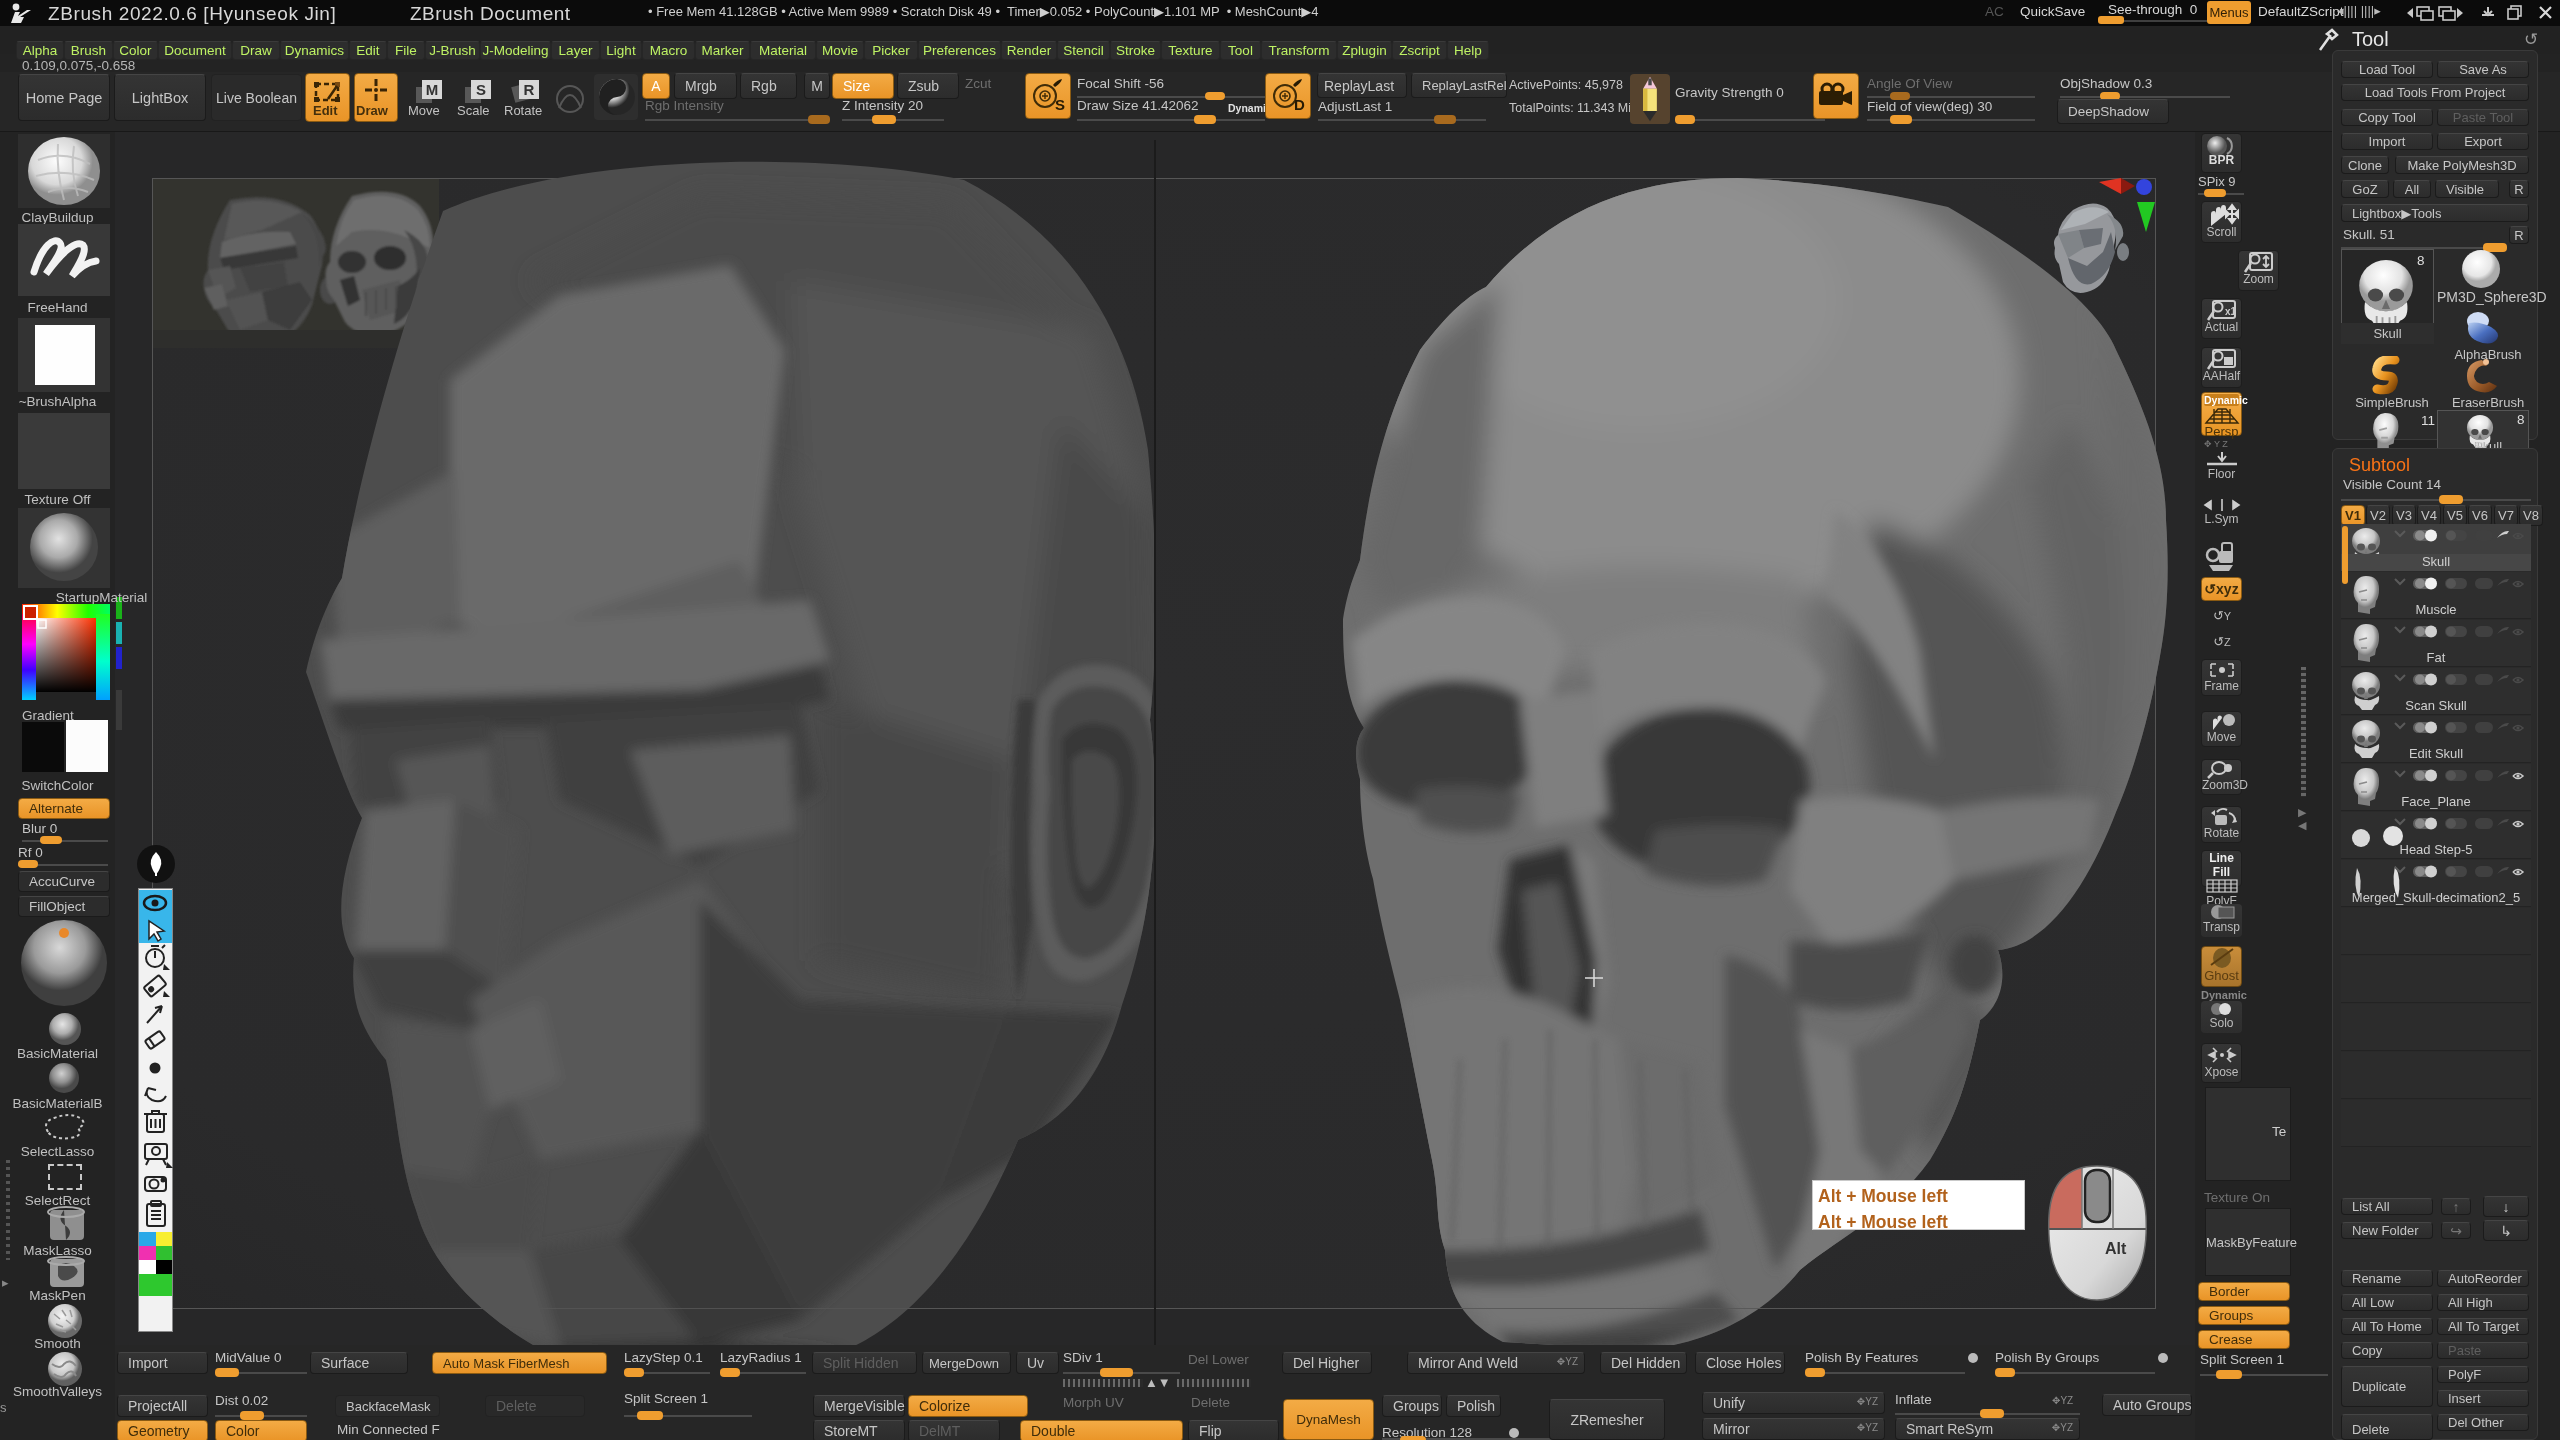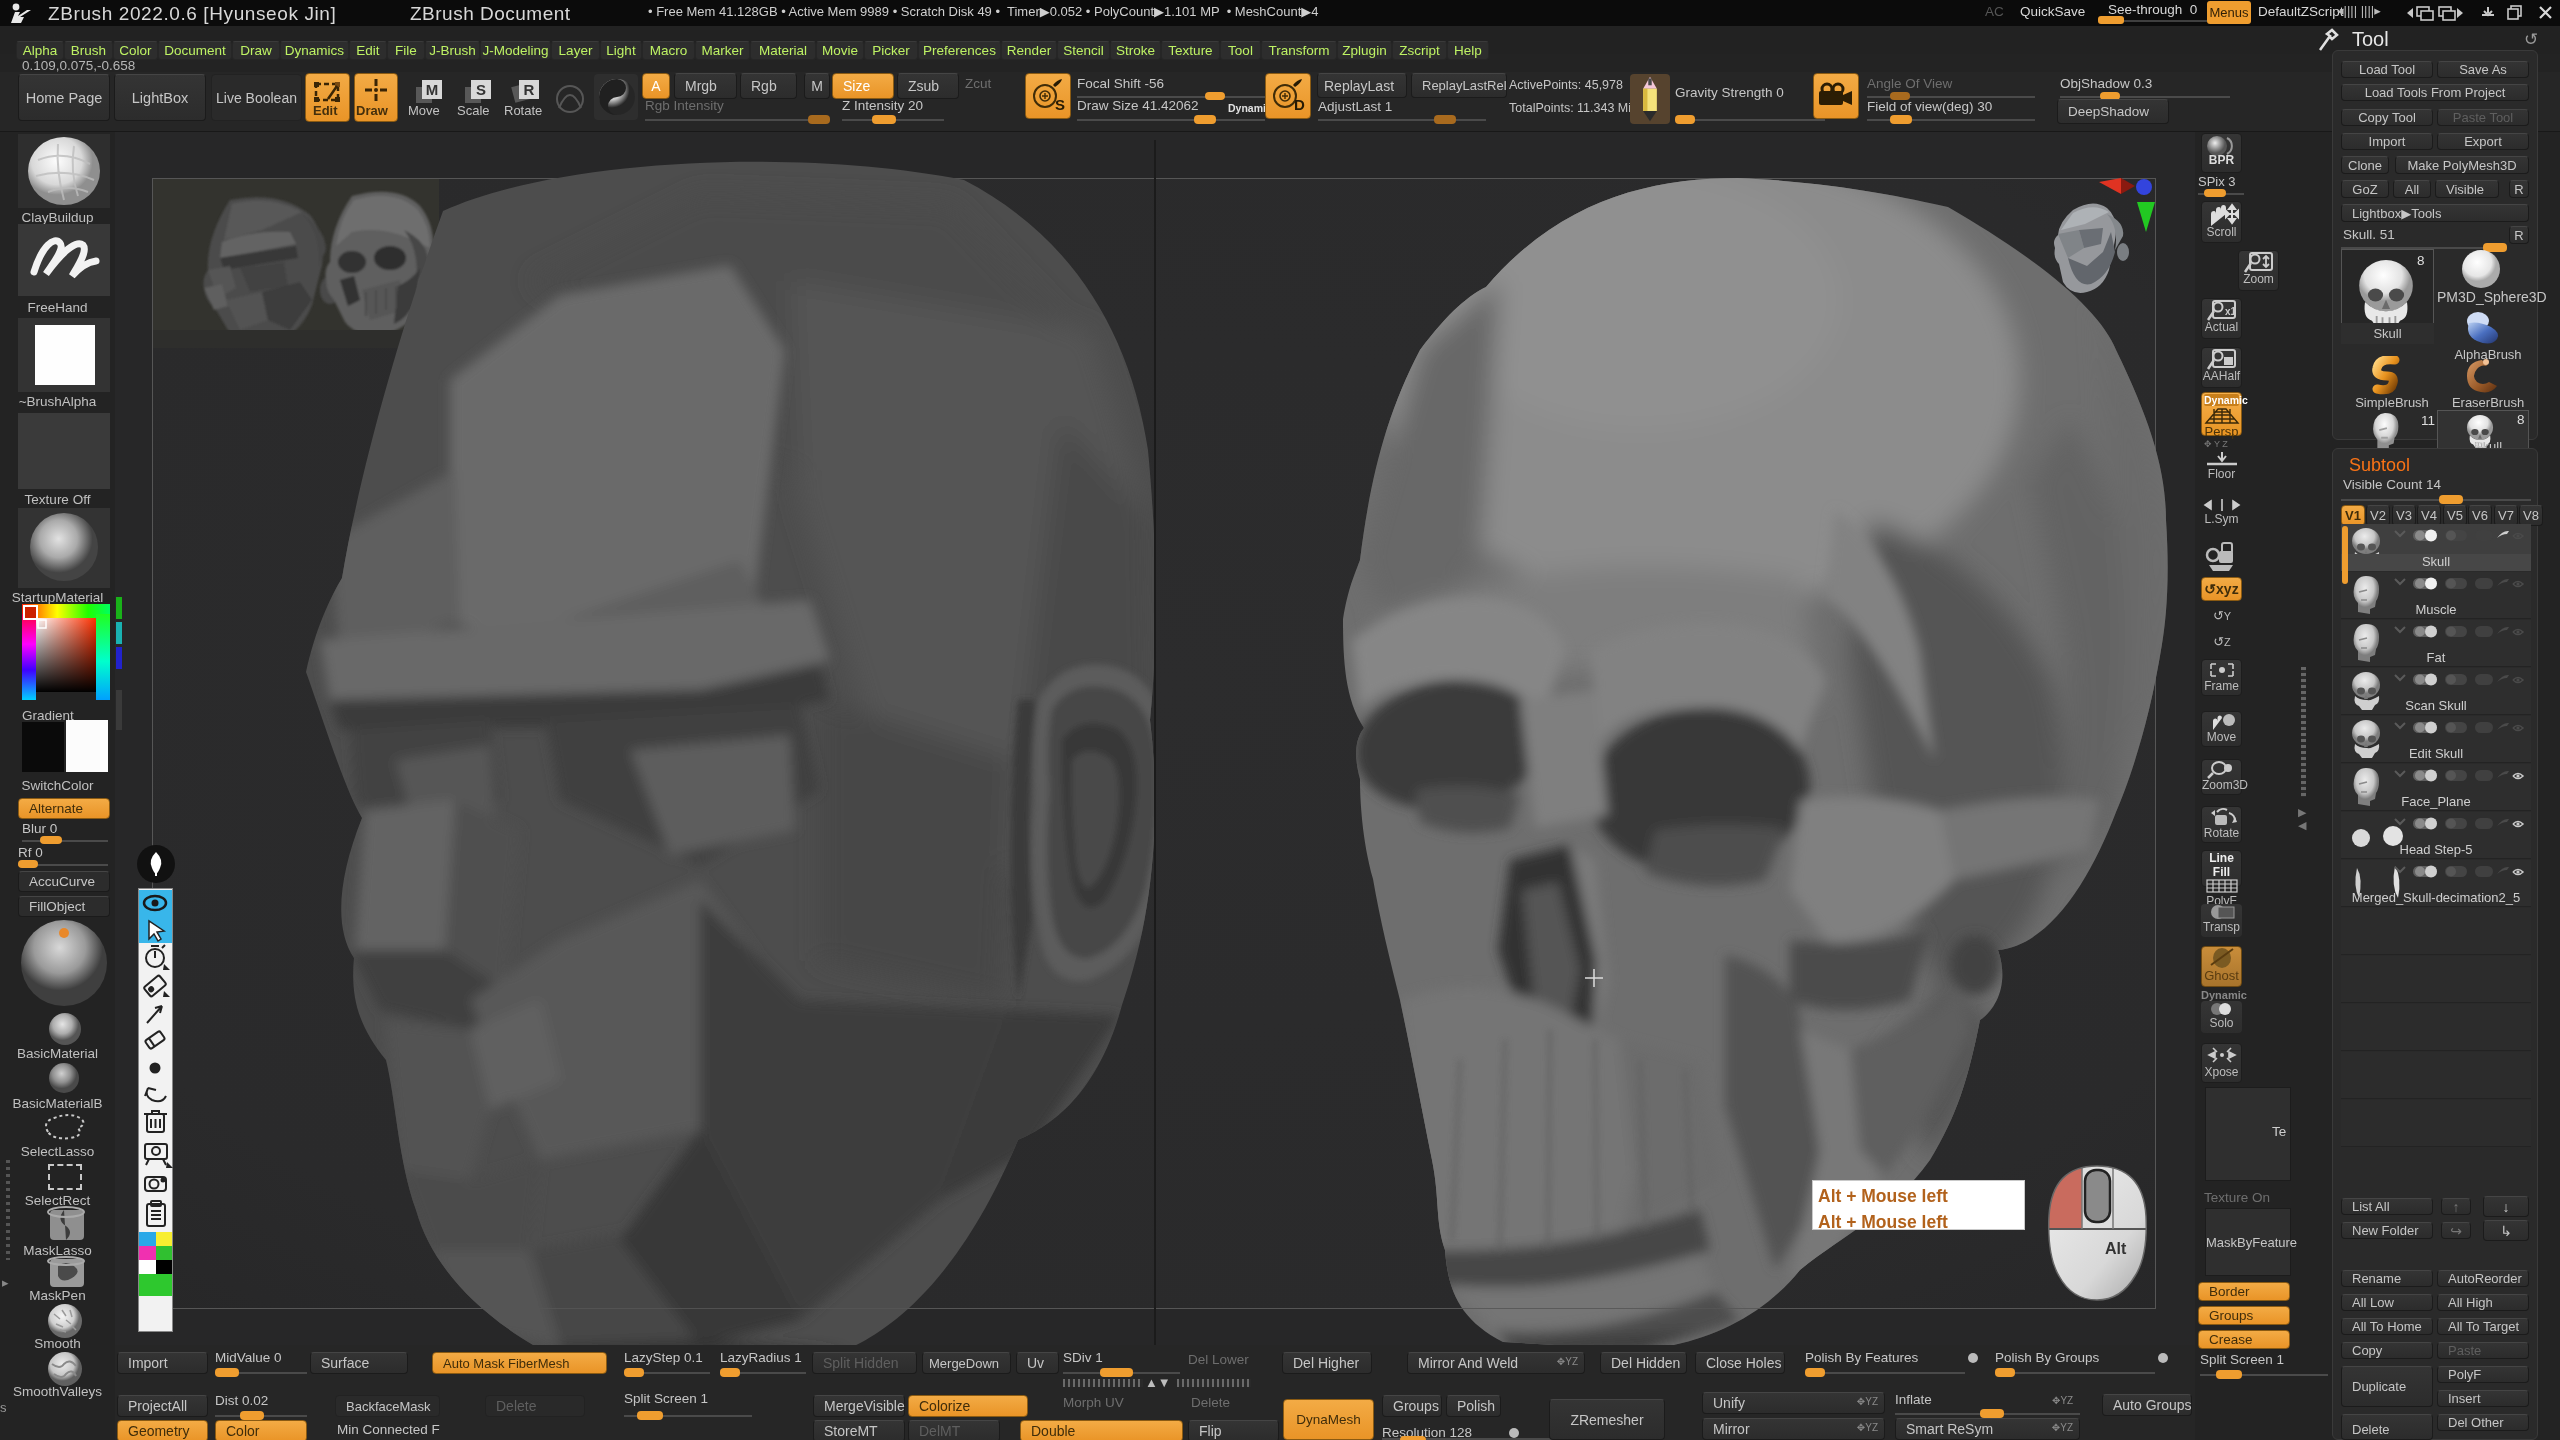--- a/index.html
+++ b/index.html
@@ -579,21 +579,21 @@
 <svg class="abs" style="left:20px;top:510px" width="88" height="76" viewBox="0 0 88 76">
         <defs>
           <radialGradient id="sm" cx="0.42" cy="0.38">
             <stop offset="0" stop-color="#e2e2e2"></stop>
             <stop offset="0.55" stop-color="#aaaaaa"></stop>
             <stop offset="1" stop-color="#444444"></stop>
           </radialGradient>
         </defs>
         <circle cx="44" cy="37" r="34" fill="url(#sm)"></circle>
       </svg>
-<div class="tlabel" style="top:590px;">StartupMaterial</div>
+<div class="tlabel" style="top:590px;margin-left:44px;">StartupMaterial</div>
 
 <svg class="abs" style="left:22px;top:604px" width="88" height="96" viewBox="0 0 88 96">
 <defs>
 <linearGradient id="hue" x1="0" y1="0" x2="1" y2="0">
             <stop offset="0" stop-color="#ff2000"></stop>
             <stop offset="0.4" stop-color="#ffff00"></stop>
             <stop offset="0.75" stop-color="#20ff00"></stop>
             <stop offset="1" stop-color="#00ff60"></stop>
           </linearGradient>
 <linearGradient id="huev" x1="0" y1="0" x2="0" y2="1">
@@ -722,21 +722,21 @@
 <div class="rico" style="top:133px;height:40px;"><svg width="39" height="24" viewBox="0 0 39 24">
           <defs>
             <radialGradient id="bpr" cx="0.4" cy="0.35">
               <stop offset="0" stop-color="#eee"></stop>
               <stop offset="1" stop-color="#555"></stop>
             </radialGradient>
           </defs>
           <circle cx="15" cy="12" r="10" fill="url(#bpr)"></circle>
           <path d="M25 4 a9 9 0 0 1 0 16" fill="none" stroke="#999" stroke-width="2"></path>
         </svg><div style="margin-top:-8px;font-weight:bold;color:#ddd;">BPR</div></div>
-<span class="lbl" style="left:2198px;top:174px;font-size:13px;">SPix 3</span>
+<span class="lbl" style="left:2198px;top:174px;font-size:13px;">SPix 9</span>
 <div class="sline" style="left:2198px;top:193px;width:46px;"></div>
       <div class="shandle" style="left:2204px;top:189px;width:22px;height:8px;"></div>
 <div class="rico" style="top:201px;height:42px;"><svg width="34" height="26" viewBox="0 0 34 26">
           <path d="M6 24 V12 q0-3 3-3 q2 0 2 3 V8 q0-3 3-3 q2 0 2 3 v3 V6 q0-3 2.5-3 q2.5 0 2.5 3 v6" fill="#ddd"></path>
           <g stroke="#ddd" stroke-width="2">
             <path d="M27 6 v12 M21 12 h12"></path>
             <path d="M27 3 l-3 4 h6 z M27 21 l-3 -4 h6 z M24 12 l-3 -3 v6 z M30 12 l3 -3 v6 z" fill="#ddd"></path>
           </g>
         </svg><div style="margin-top:-6px;">Scroll</div></div>
 <div class="rico" style="top:250px;height:41px;margin-left:37px;"><svg width="34" height="24" viewBox="0 0 34 24">

